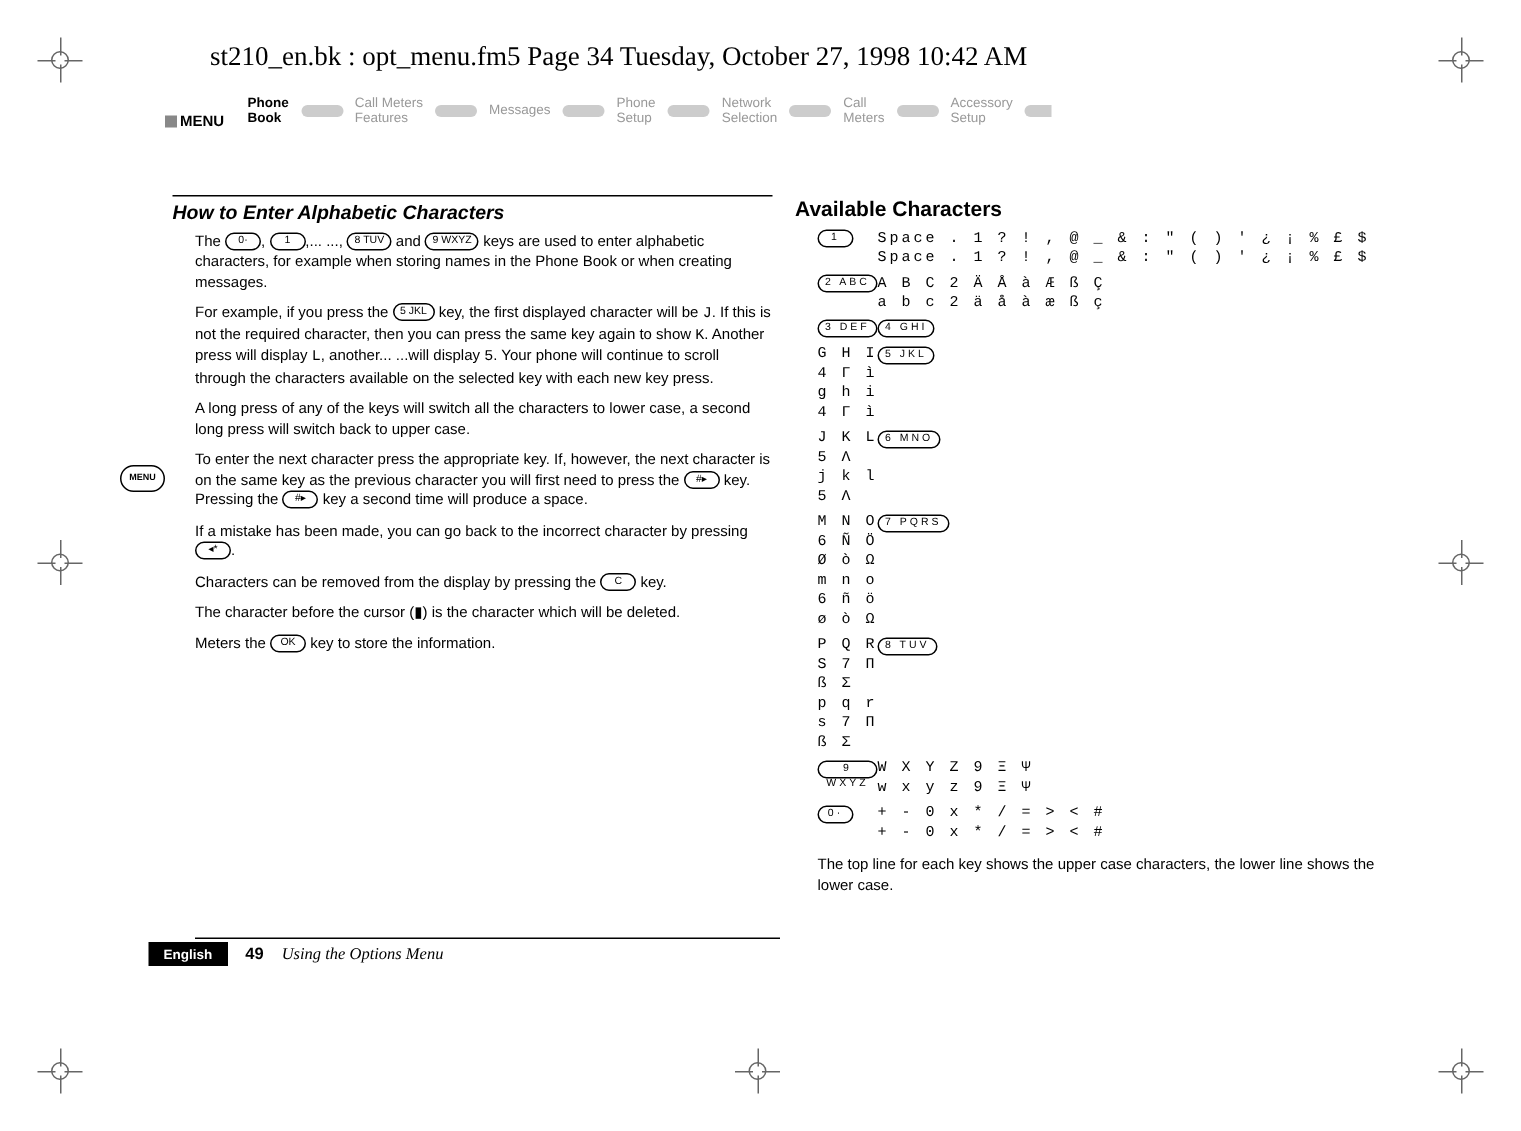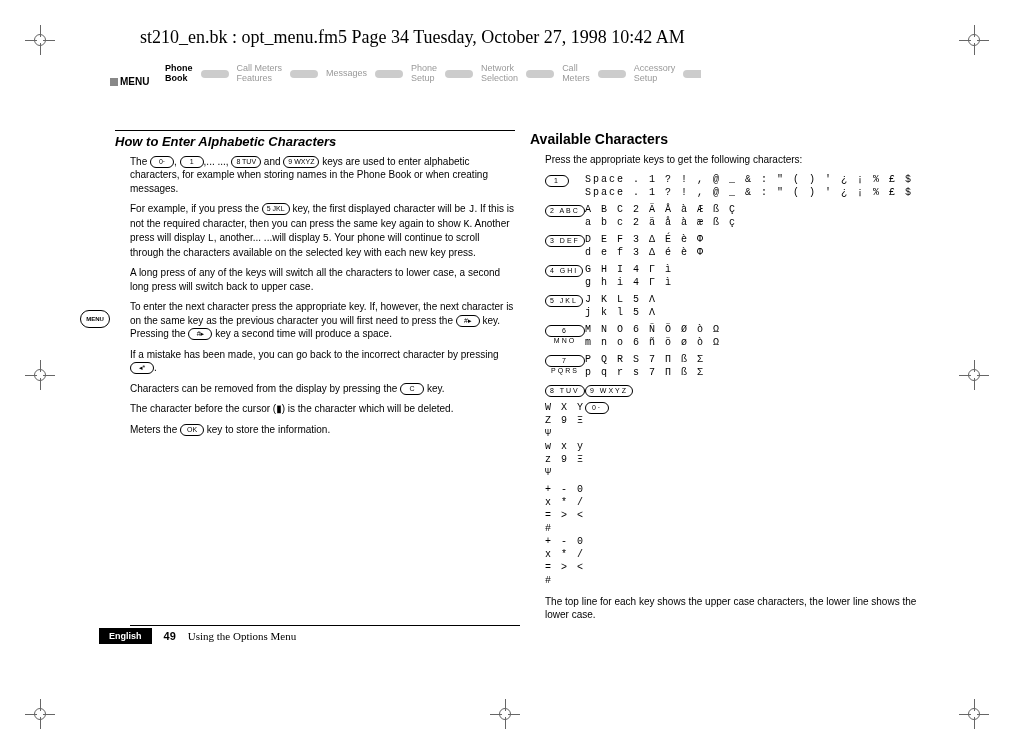--- a/index.html
+++ b/index.html
@@ -206,20 +206,21 @@
     font-size: 9px;
     font-weight: bold;
     padding: 3px 10px;
   }
   .footer .pnum {
     font-size: 11px;
     font-weight: bold;
   }
   .footer .sect {
     font-size: 11px;
+    font-style: italic;
     font-family: "Times New Roman", serif;
   }
   .footer-rule {
     position: absolute;
     bottom: 128px;
     left: 130px;
     width: 390px;
     border-top: 1px solid #000;
   }
 </style>
@@ -333,28 +334,26 @@
         <span>Characters can be removed from the display by pressing the </span><span class="key">C</span><span> key.</span>
       </p>
       <p>The character before the cursor (▮) is the character which will be deleted.</p>
       <p>
         <span>Meters the </span><span class="key">OK</span><span> key to store the information.</span>
       </p>
     </div>
 
     <div class="col">
       <div class="sub-title">Available Characters</div>
-      <p>Press the appropriate keys to get the following characters:</p>
       <div class="char-table" id="char-table">
           <div class="kcell"><span class="key">1</span></div>
           <div class="lines">Space . 1 ? ! , @ _ &amp; : " ( ) ' ¿ ¡ % £ $<br>Space . 1 ? ! , @ _ &amp; : " ( ) ' ¿ ¡ % £ $</div>
           <div class="kcell"><span class="key">2 ABC</span></div>
           <div class="lines">A B C 2 Ä Å à Æ ß Ç<br>a b c 2 ä å à æ ß ç</div>
           <div class="kcell"><span class="key">3 DEF</span></div>
-          <div class="lines">D E F 3 Δ É è Φ<br>d e f 3 Δ é è Φ</div>
           <div class="kcell"><span class="key">4 GHI</span></div>
           <div class="lines">G H I 4 Γ ì<br>g h i 4 Γ ì</div>
           <div class="kcell"><span class="key">5 JKL</span></div>
           <div class="lines">J K L 5 Λ<br>j k l 5 Λ</div>
           <div class="kcell"><span class="key">6 MNO</span></div>
           <div class="lines">M N O 6 Ñ Ö Ø ò Ω<br>m n o 6 ñ ö ø ò Ω</div>
           <div class="kcell"><span class="key">7 PQRS</span></div>
           <div class="lines">P Q R S 7 Π ß Σ<br>p q r s 7 Π ß Σ</div>
           <div class="kcell"><span class="key">8 TUV</span></div>
           <div class="kcell"><span class="key">9 WXYZ</span></div>

